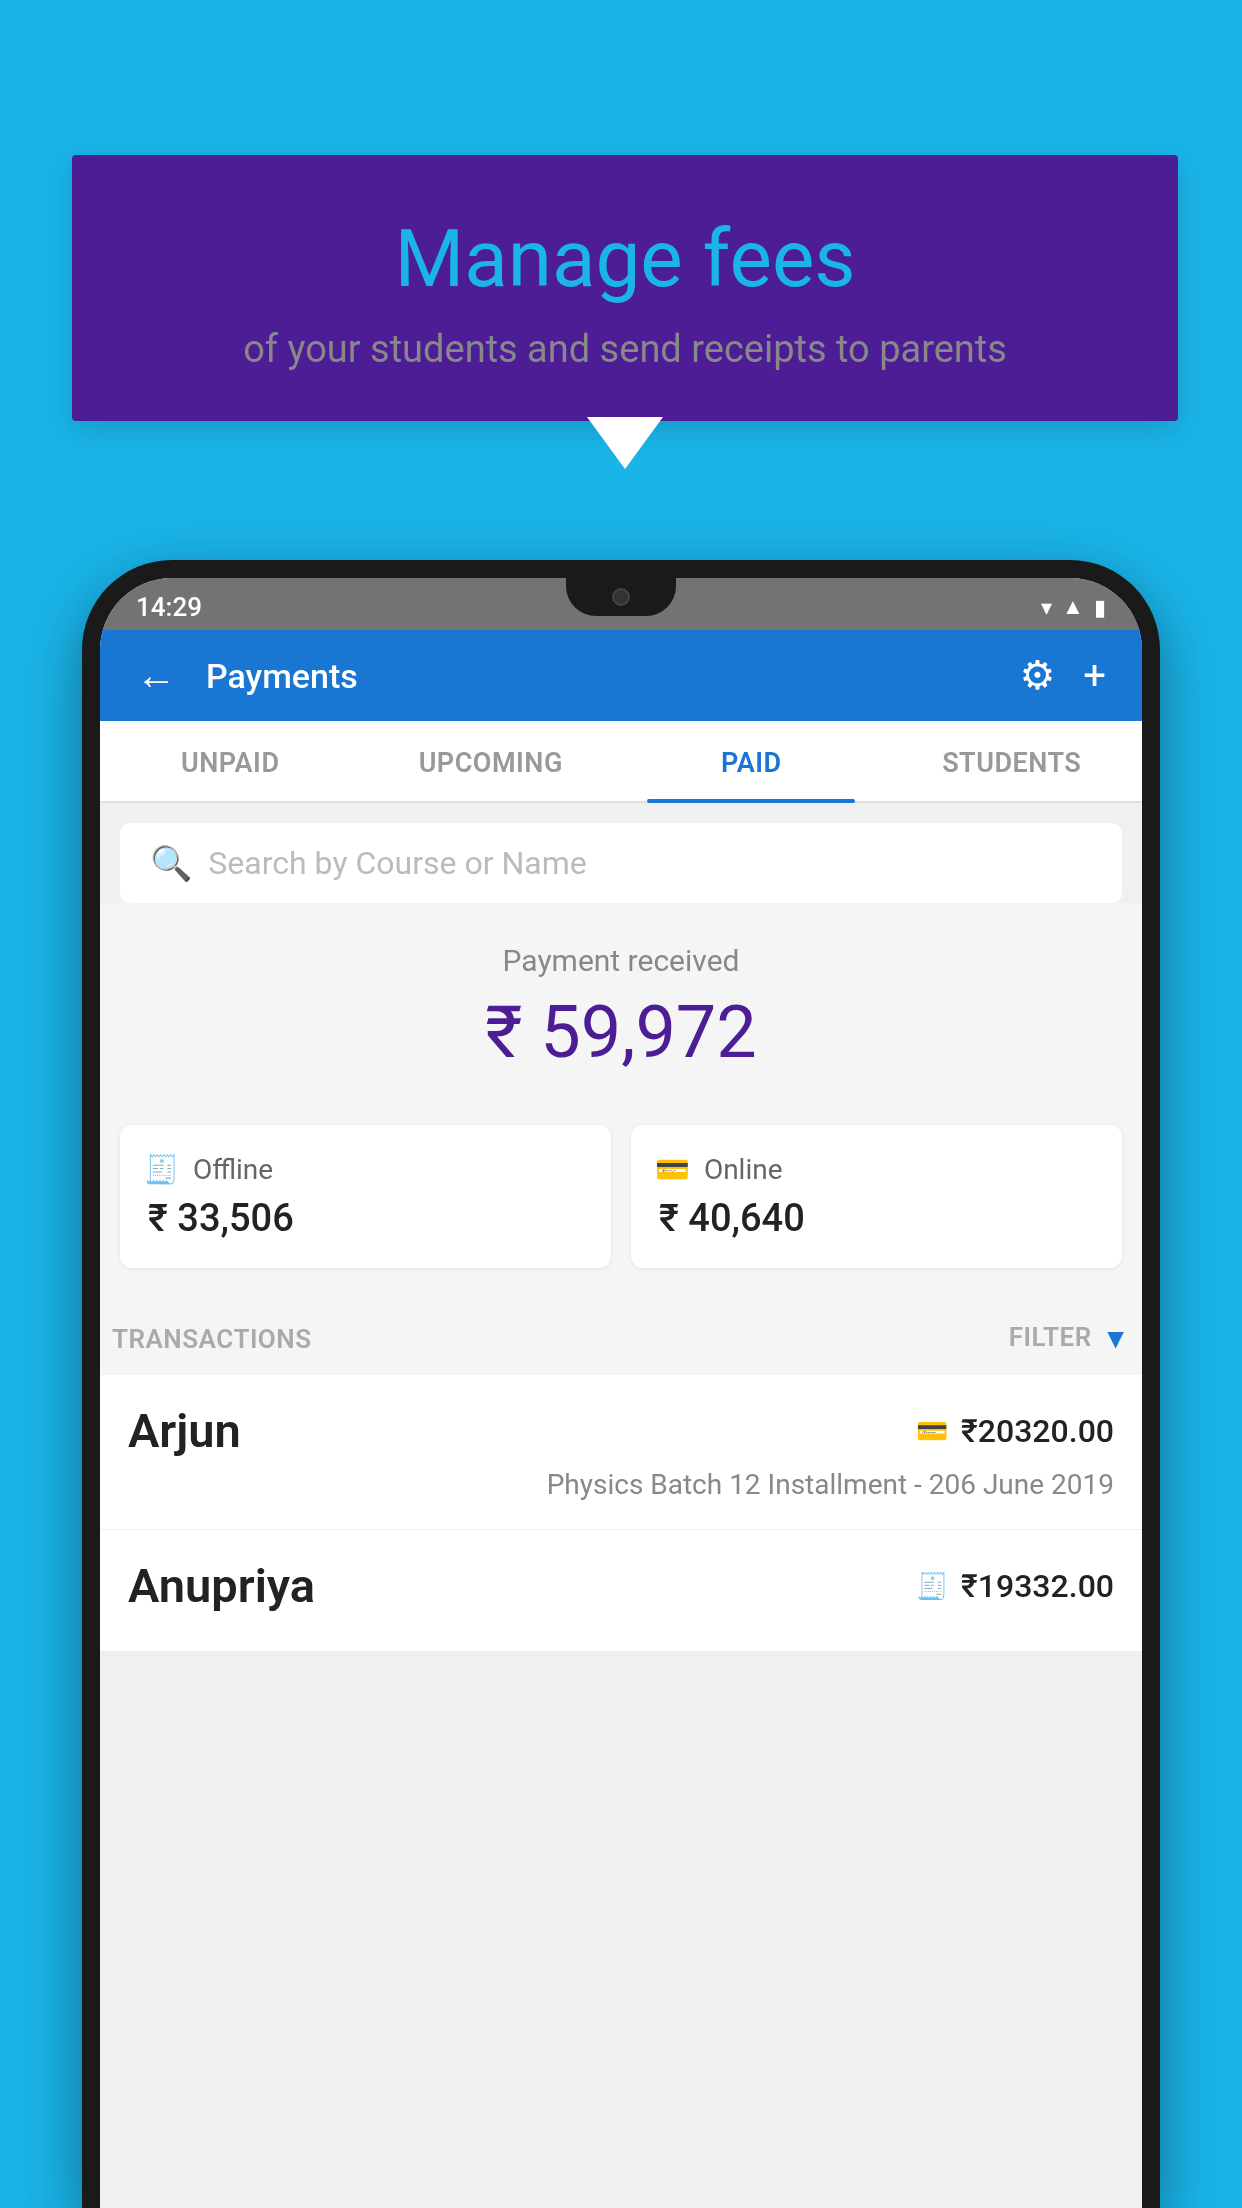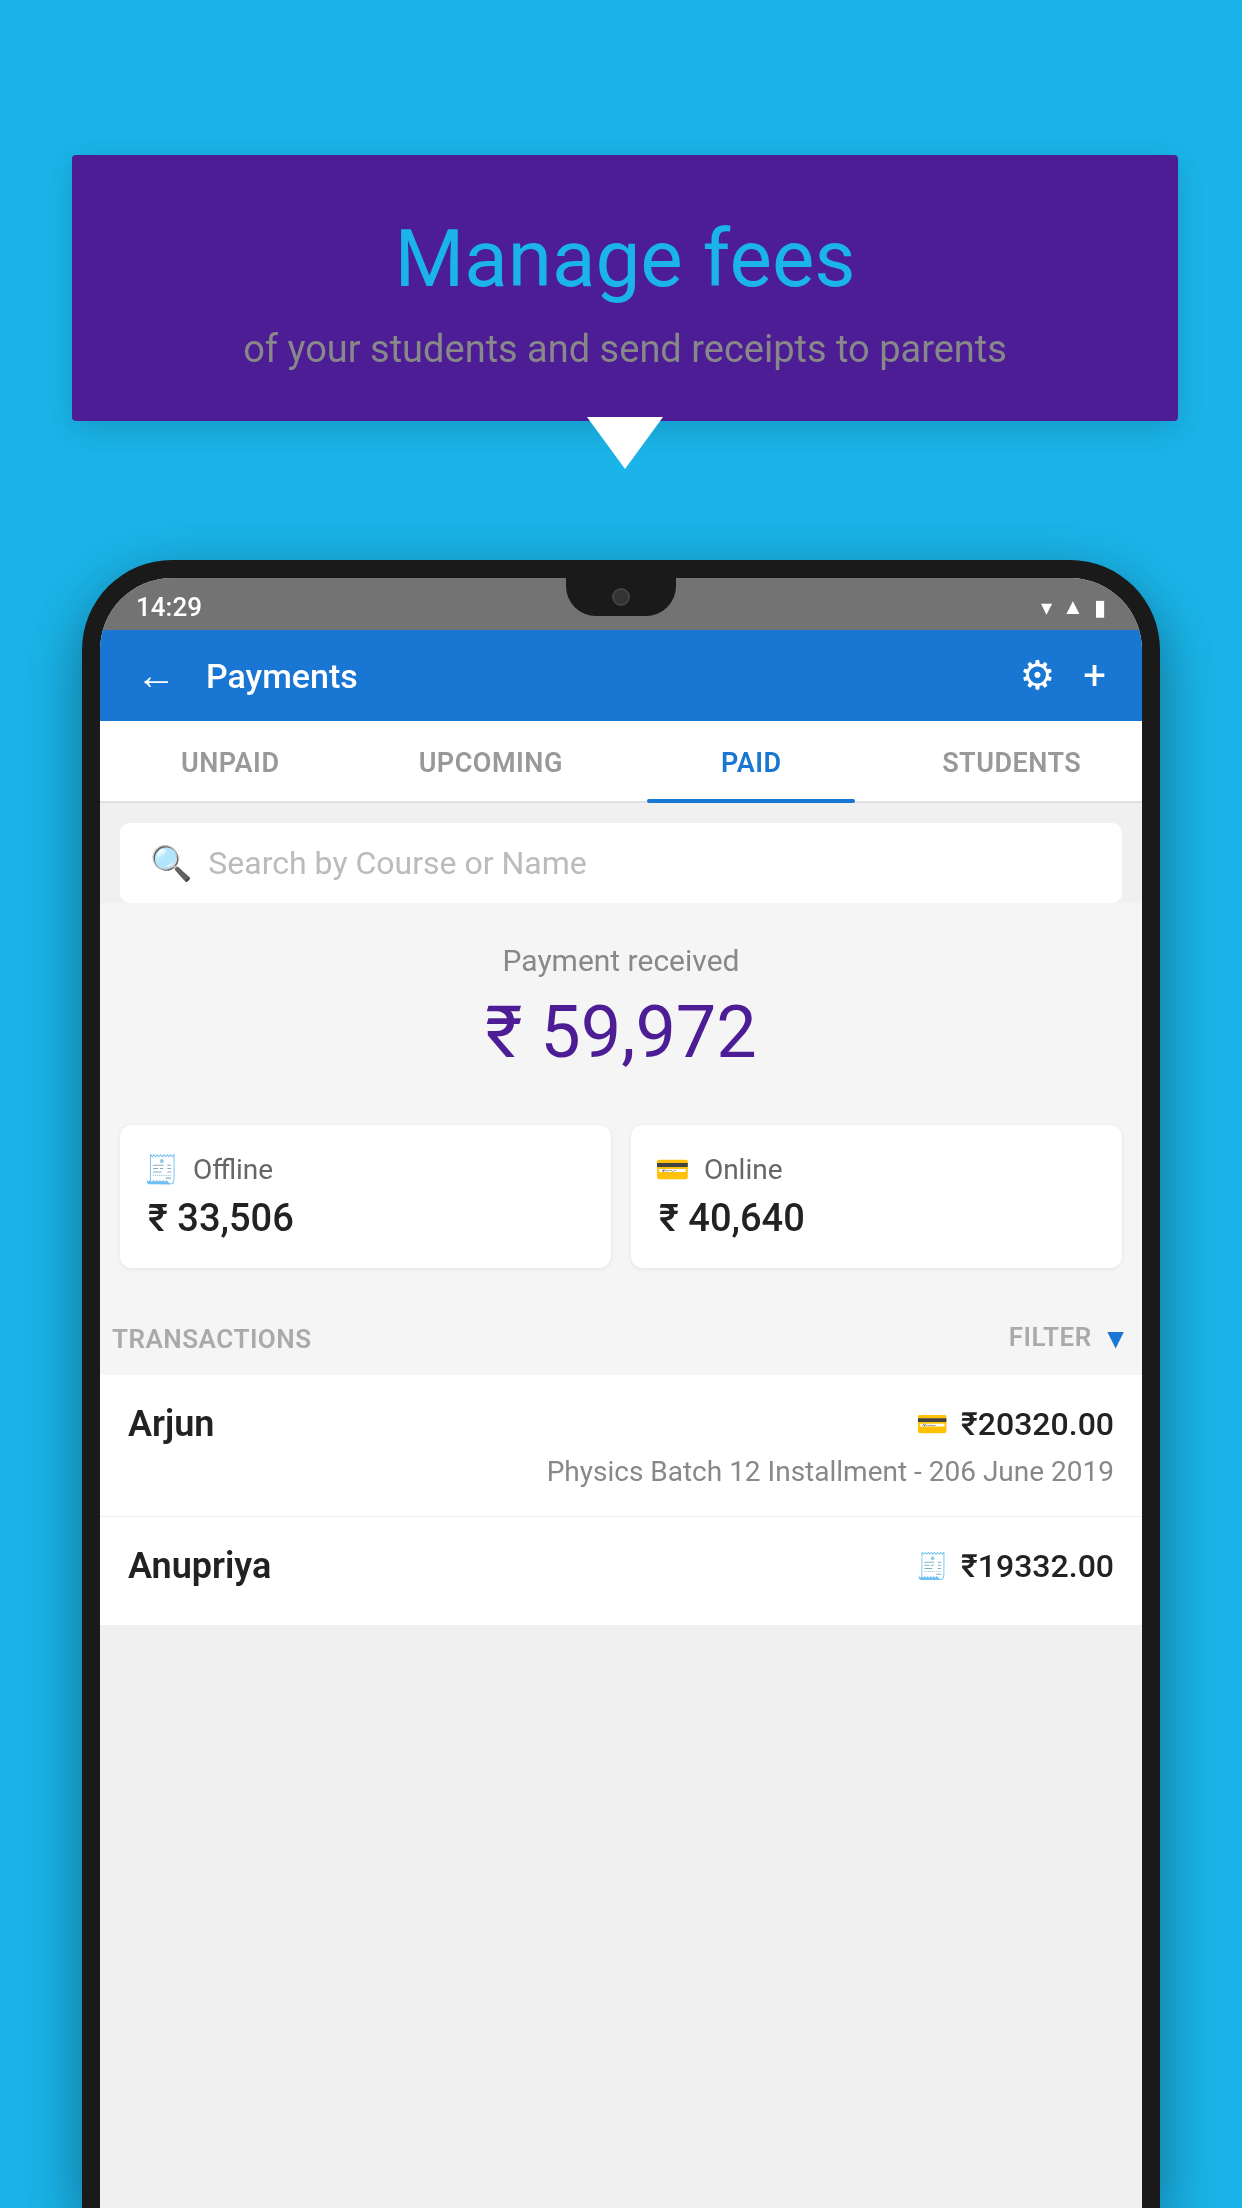--- a/index.html
+++ b/index.html
@@ -291,21 +291,21 @@
       padding: 28px 28px;
       border-bottom: 1px solid #efefef;
     }
     .transaction-top {
       display: flex;
       justify-content: space-between;
       align-items: center;
       margin-bottom: 10px;
     }
     .transaction-name {
-      font-size: 36px;
+      font-size: 47px;
       font-weight: 600;
       color: #222;
     }
     .transaction-amount-wrap {
       display: flex;
       align-items: center;
       gap: 12px;
     }
     .transaction-payment-icon {
       font-size: 26px;

